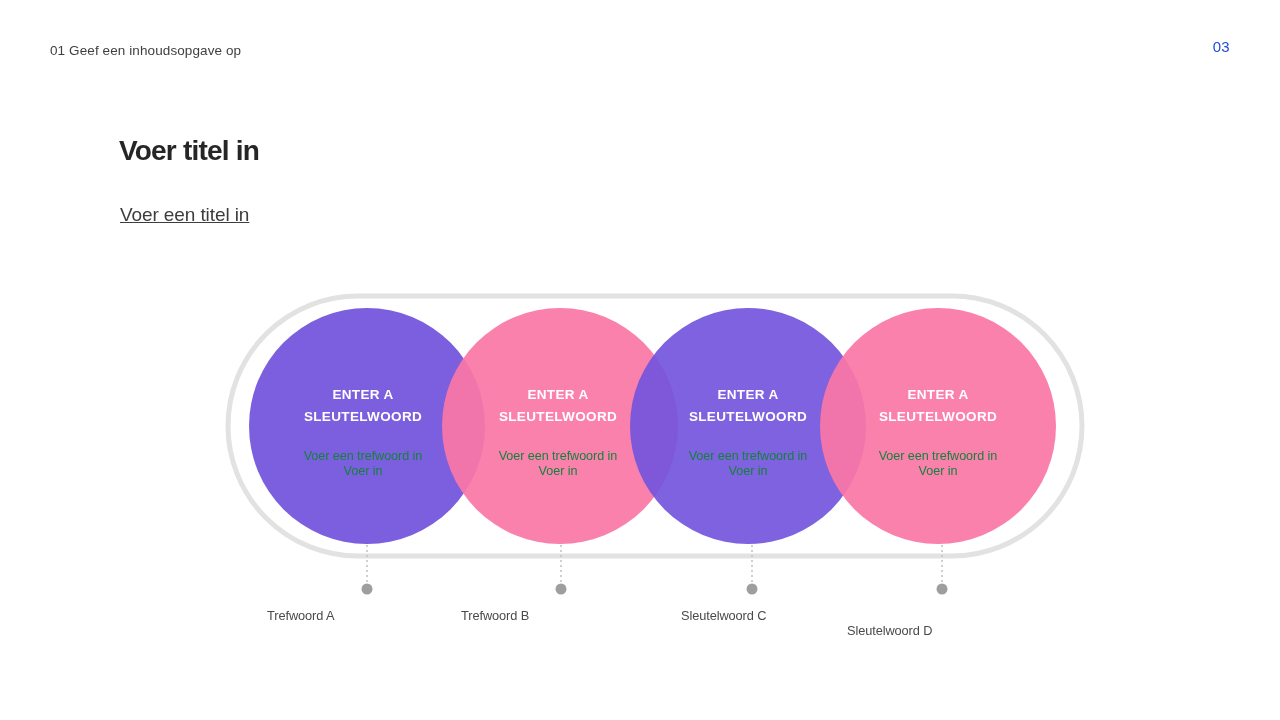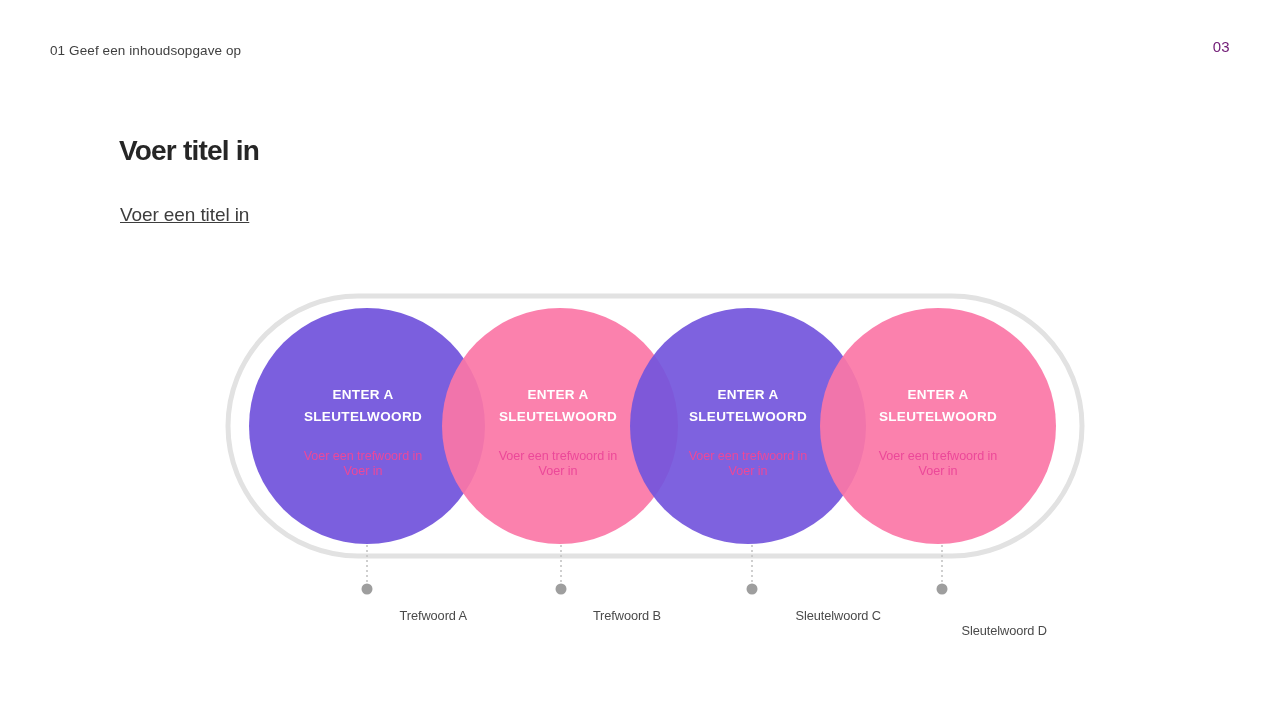--- a/index.html
+++ b/index.html
@@ -26,21 +26,21 @@
     font-size: 13.5px;
     color: #3f3f3f;
     letter-spacing: 0.1px;
     white-space: nowrap;
   }
   .page-number {
     position: absolute;
     right: 50px;
     top: 38px;
     font-size: 15px;
-    color: #701a75;
+    color: #1d4ed8;
     letter-spacing: 0.3px;
   }
 
   
   .title-main {
     position: absolute;
     left: 119px;
     top: 135px;
     font-size: 28px;
     font-weight: bold;
@@ -90,27 +90,27 @@
     font-size: 13.5px;
     font-weight: bold;
     line-height: 1.62;
     letter-spacing: 0.35px;
   }
   .circle-desc {
     margin-top: 21px;
     font-size: 12.6px;
     line-height: 1.18;
     letter-spacing: -0.05px;
-    color: #ec4899;
+    color: #15803d;
   }
 
   .axis-label {
     position: absolute;
     width: 200px;
-    text-align: right;
+    text-align: left;
     font-size: 12.8px;
     color: #4a4a4a;
     letter-spacing: -0.1px;
   }
 </style>
 </head>
 <body>
 
 <div class="slide">
 

